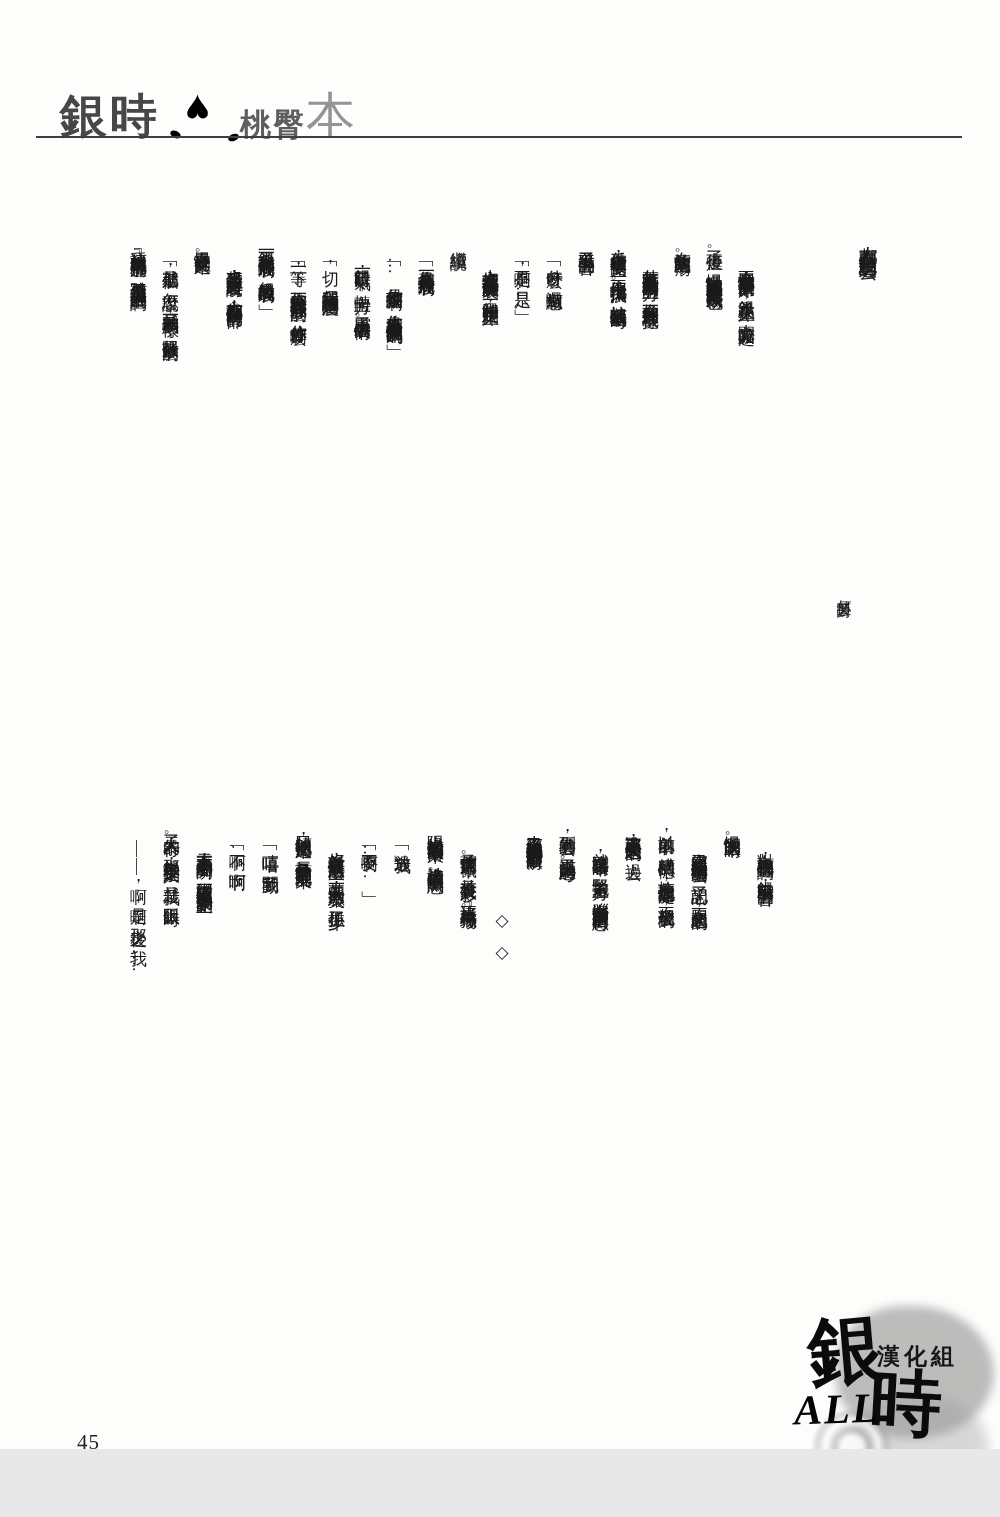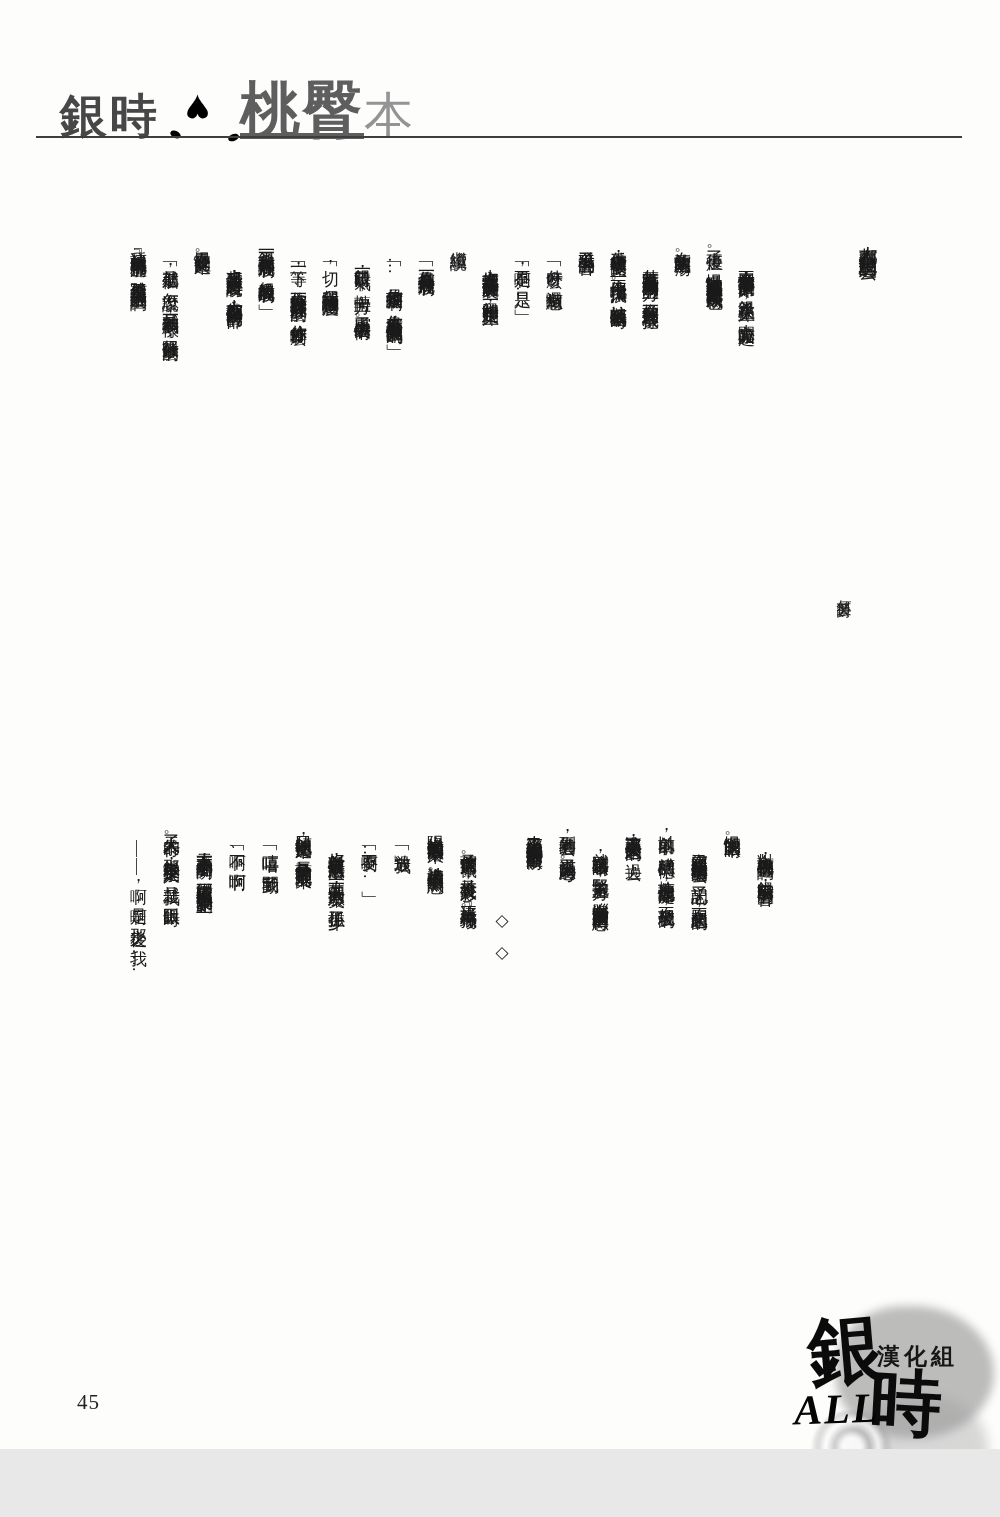--- a/index.html
+++ b/index.html
@@ -10,38 +10,38 @@
   }
   
   #header-logo { position:absolute; left:60px; top:82px; height:58px; display:flex; align-items:flex-end; }
   .logo-main { font-size:47px; font-weight:bold; color:#474747; letter-spacing:3px; line-height:1; }
   .peach { position:relative; width:56px; height:52px; margin:0 8px 0 16px; }
   .peach-heart { position:absolute; left:9px; top:0px; font-size:42px; color:#000; line-height:1;
                  transform:rotate(180deg); }
   .peach-dot { position:absolute; width:11px; height:7px; background:#000; border-radius:50%; }
   .peach-dot.l { left:-6px; bottom:2px; transform:rotate(25deg); }
   .peach-dot.r { right:-7px; bottom:-1px; transform:rotate(-20deg); }
-  .logo-right { font-size:60px; font-weight:bold; color:#5e5e5e; letter-spacing:2px; line-height:1;text-decoration:underline; }
+  .logo-right { font-size:31px; font-weight:bold; color:#5e5e5e; letter-spacing:2px; line-height:1; }
   .logo-hon { font-size:49px; font-weight:normal; color:#949494; line-height:1; }
   #header-rule { position:absolute; left:36px; top:136px; width:926px; height:2px; background:#3e3e3e; }
   
   .vtext {
     position:absolute;
     writing-mode:vertical-rl; -webkit-writing-mode:vertical-rl;
     text-orientation:mixed;
     color:#1b1b1b;
   }
   .vtext p { margin:0; padding:0; }
   #story-title  { left:855px; top:231px; height:320px; font-size:19px; letter-spacing:1.5px; }
   #story-author { left:834px; top:588px; height:140px; font-size:15px; letter-spacing:1px; color:#222; }
   #top-band    { left:118px; top:238px; width:644px; height:545px; font-size:17px; letter-spacing:1px; line-height:32px; }
   #bottom-band { left:118px; top:822px; width:664px; height:575px; font-size:17px; letter-spacing:1px; line-height:33px; }
   .divider { letter-spacing:12px; text-indent:88px; color:#2a2a2a; }
   
-  #page-number { position:absolute; left:77px; top:1390px; font-size:21px; color:#222; letter-spacing:1px; }
+  #page-number { position:absolute; left:77px; top:1430px; font-size:21px; color:#222; letter-spacing:1px; }
   
   #watermark { position:absolute; left:778px; top:1298px; width:218px; height:219px; }
   .wm-blob1 { position:absolute; left:58px; top:8px;  width:158px; height:132px; background:#878787;
               opacity:.55; border-radius:46% 54% 52% 48%; filter:blur(5px); }
   .wm-blob2 { position:absolute; left:62px; top:98px; width:148px; height:118px; background:#9b9b9b;
               opacity:.38; border-radius:55% 45% 50% 50%; filter:blur(6px); }
   .wm-swirl { position:absolute; left:34px; top:112px; width:80px; height:74px; border-radius:50%; opacity:.85;
               background:radial-gradient(circle, rgba(255,255,255,.95) 18%, rgba(150,150,150,.55) 32%,
                          rgba(255,255,255,.85) 48%, rgba(160,160,160,.45) 62%, rgba(255,255,255,0) 80%);
               filter:blur(1px); }

